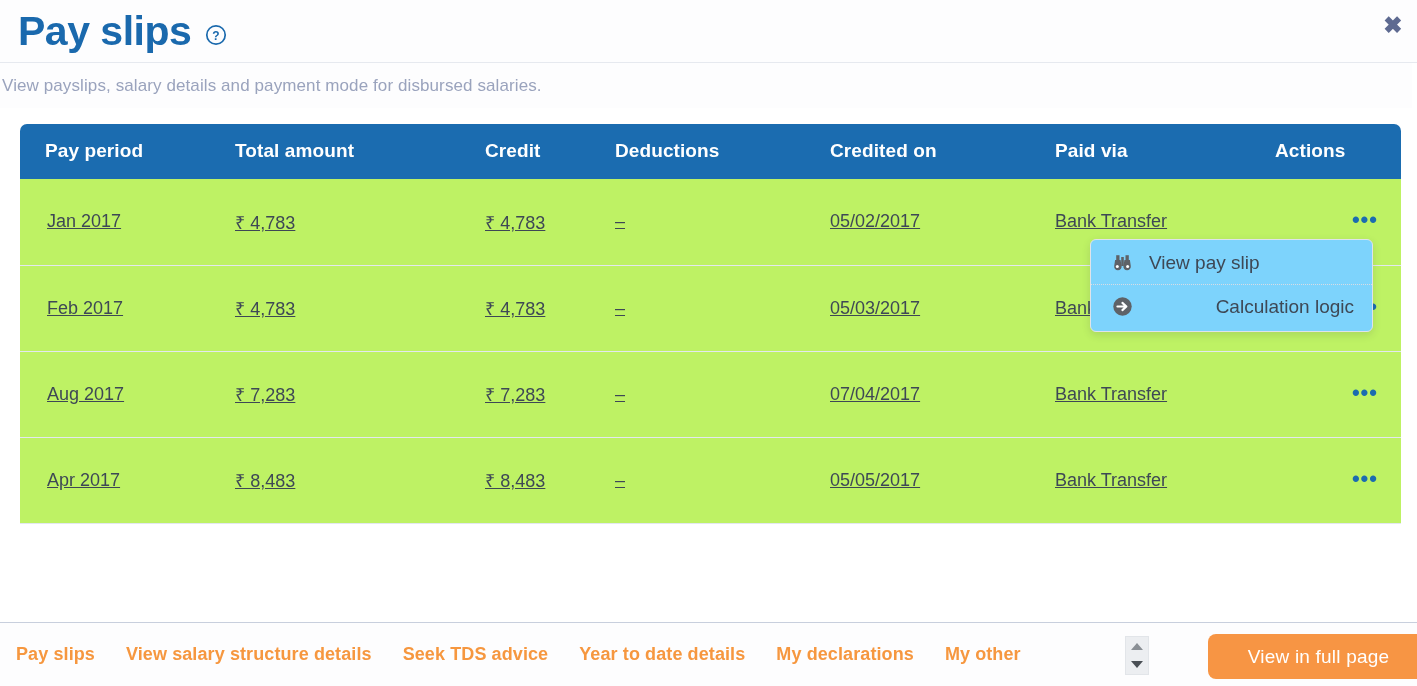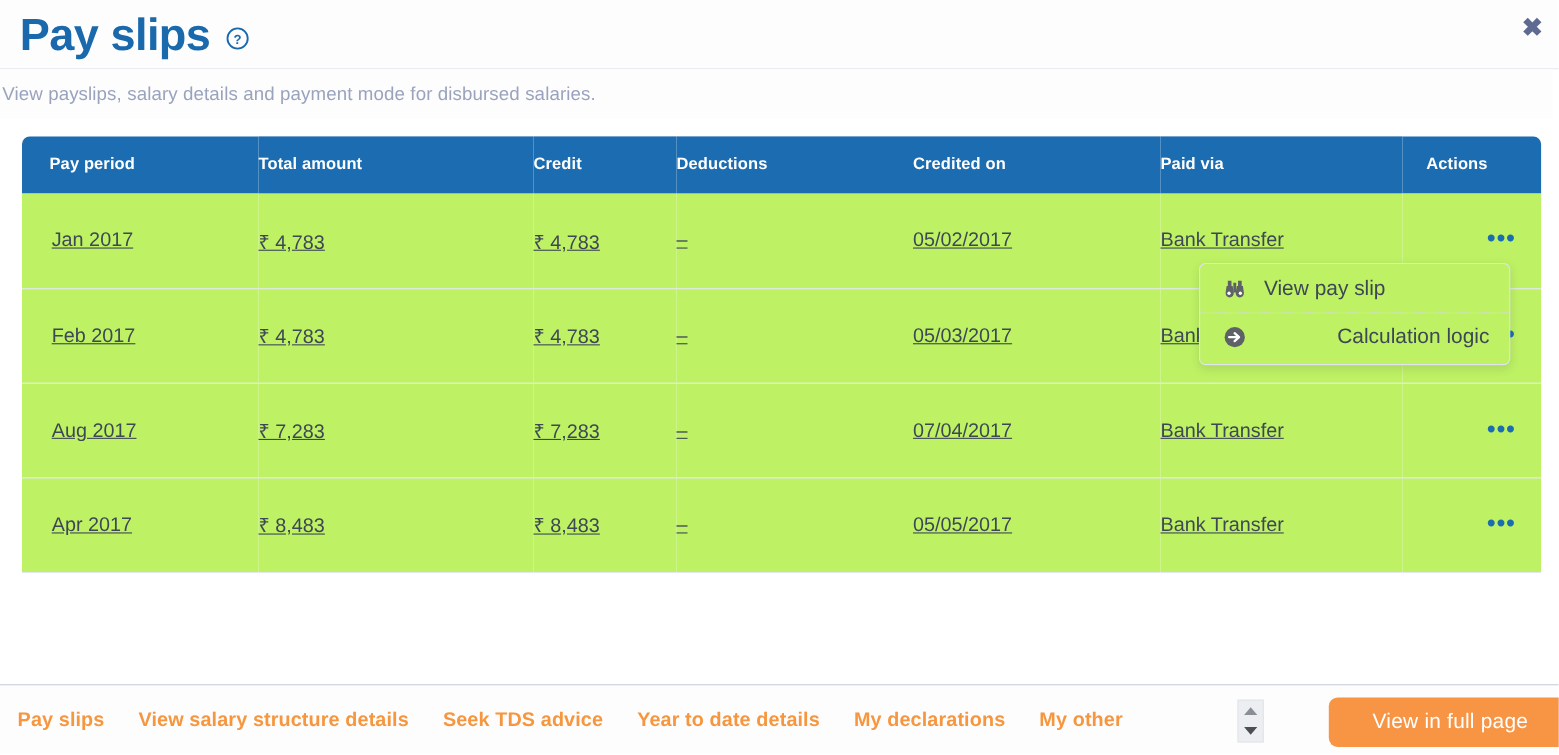--- a/index.html
+++ b/index.html
@@ -96,29 +96,29 @@
 
   table.payslips {
     width: 1381px;
     border-collapse: collapse;
     table-layout: fixed;
   }
 
   table.payslips thead th {
     background: #1b6cb0;
     color: #ffffff;
-    font-size: 15px;
+    font-size: 19px;
     font-weight: bold;
     text-align: left;
     padding: 16px 0 17px 0;
     height: 52px;
     letter-spacing: 0.1px;
   }
   table.payslips thead th:first-child { border-top-left-radius: 7px; padding-left: 25px; }
-  table.payslips thead th:last-child  { border-top-right-radius: 7px; text-align: center; padding-right: 27px; }
+  table.payslips thead th:last-child  { border-top-right-radius: 7px; text-align: left; padding-right: 27px; }
 
   table.payslips tbody td {
     font-size: 18px;
     color: #3e4855;
     padding: 29px 0;
     height: 86px;
     border-bottom: 1px solid #e3e8f0;
     background: #bef264;
     vertical-align: middle;
     text-decoration: underline;
@@ -145,21 +145,21 @@
     cursor: pointer;
     font-weight: bold;
   }
 
   
   .action-menu {
     position: absolute;
     left: 1090px;
     top: 239px;
     width: 283px;
-    background: #bef264;
+    background: #7dd3fc;
     border: 1px solid #dfe3ea;
     border-radius: 6px;
     box-shadow: 0 3px 9px rgba(40,50,70,0.14);
     z-index: 40;
     padding: 2px 0 3px 0;
   }
   .menu-item {
     display: flex;
     align-items: center;
     height: 43px;

